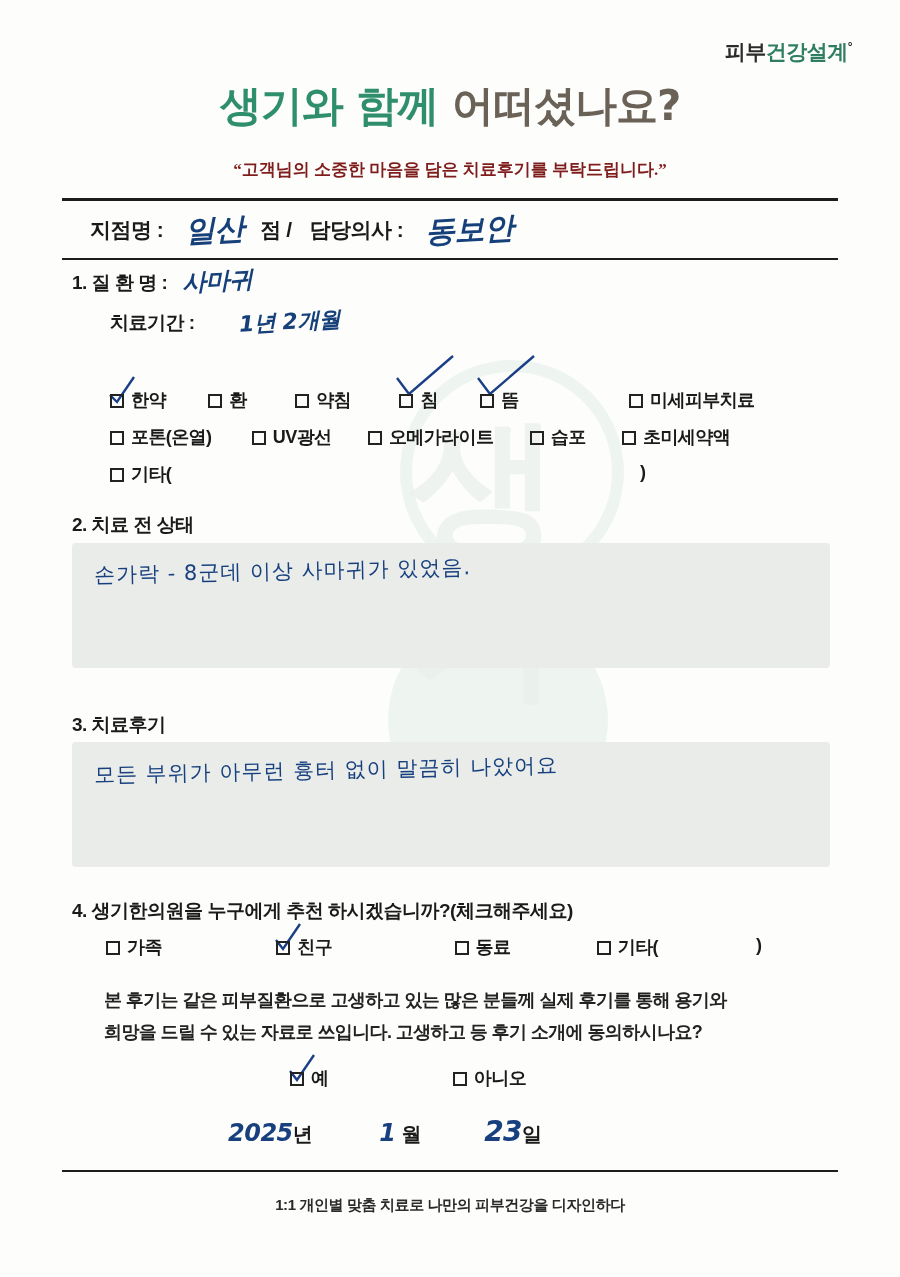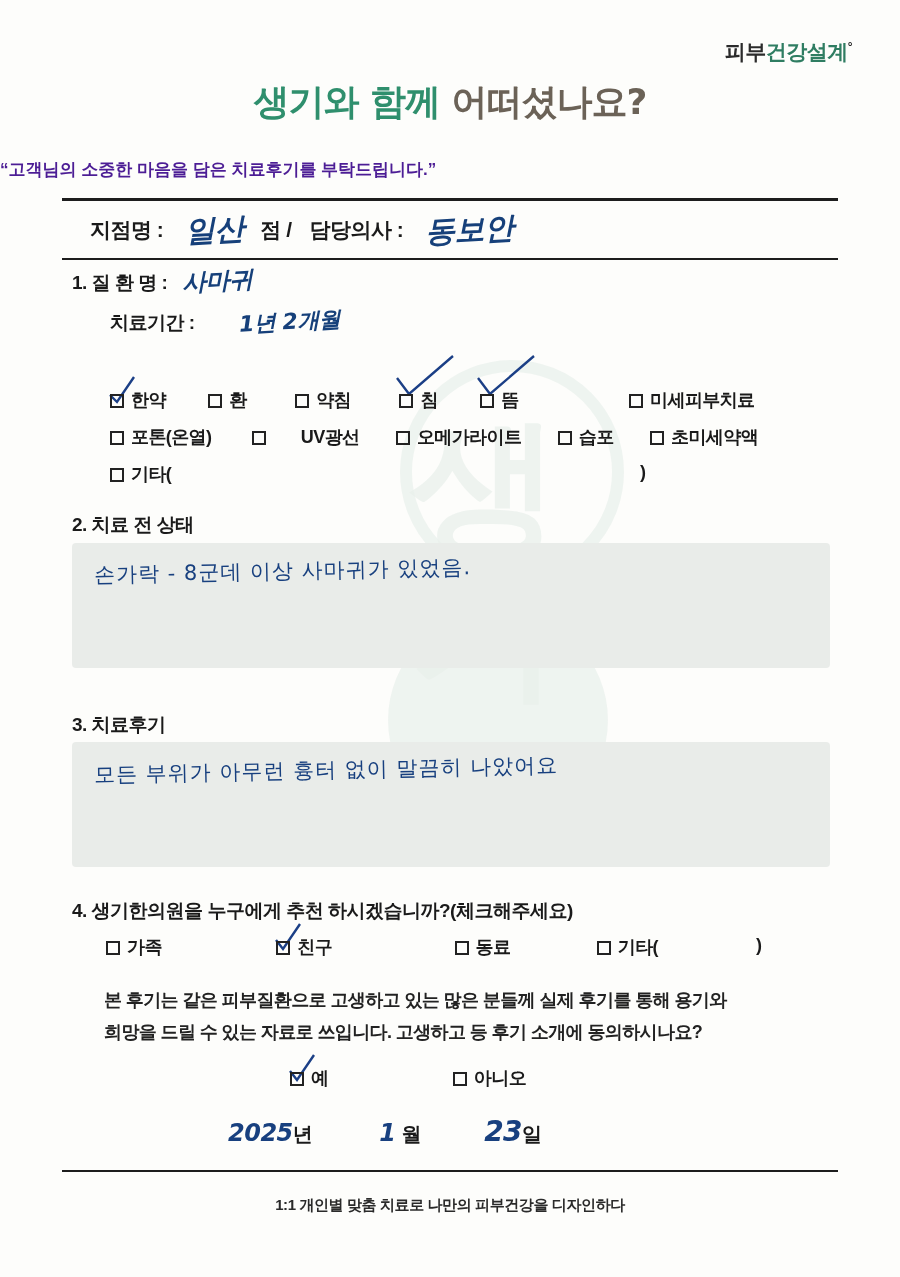--- a/index.html
+++ b/index.html
@@ -76,36 +76,37 @@
     vertical-align: super;
   }
 
   .headline {
     position: absolute;
     left: 0;
     right: 0;
     top: 78px;
     text-align: center;
     font-family: "DejaVu Sans", sans-serif;
-    font-size: 36px;
+    font-size: 42px;
     font-weight: bold;
     letter-spacing: -1px;
   }
   .headline .g { color: #2f8f6d; }
   .headline .b { color: #6b6257; }
 
   .subline {
     position: absolute;
     left: 0;
     right: 0;
     top: 158px;
-    text-align: left;
+    text-align: center;
     font-size: 17px;
     font-weight: bold;
-    color: #4c1d95;
+    color: #7f1d1d;
+    font-family: Liberation Serif, serif;
   }
 
   .rule {
     position: absolute;
     left: 62px;
     right: 62px;
     height: 3px;
     background: #1d1d1d;
   }
   .rule.thin { height: 2px; }
@@ -310,21 +311,21 @@
       <span class="chk"></span>
       <span>미세피부치료</span>
     </span>
   </div>
 
   <div style="position:absolute; left:110px; top:425px; width:760px;">
     <span class="opt">
       <span class="chk"></span>
       <span>포톤(온열)</span>
     </span>
-    <span class="opt" style="margin-left:26px;gap:28px;">
+    <span class="opt" style="margin-left:26px;">
       <span class="chk"></span>
       <span>UV광선</span>
     </span>
     <span class="opt" style="margin-left:22px;">
       <span class="chk"></span>
       <span>오메가라이트</span>
     </span>
     <span class="opt" style="margin-left:22px;">
       <span class="chk"></span>
       <span>습포</span>

